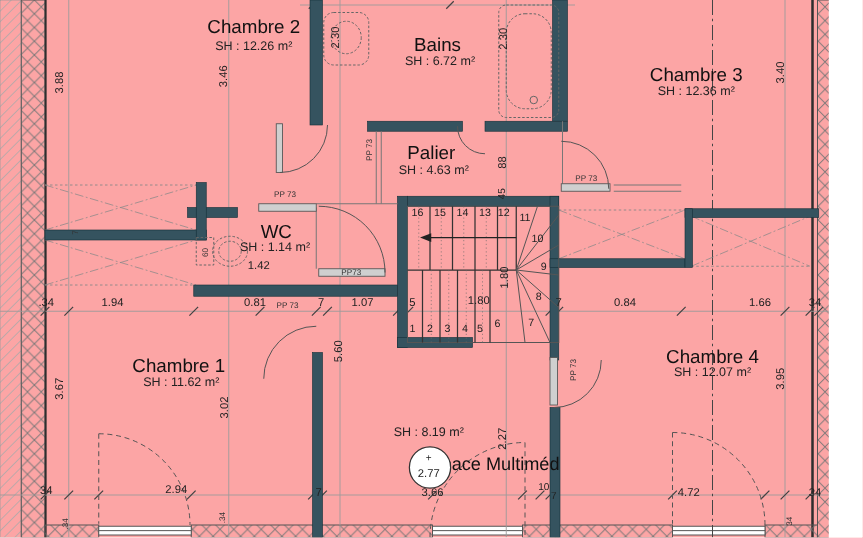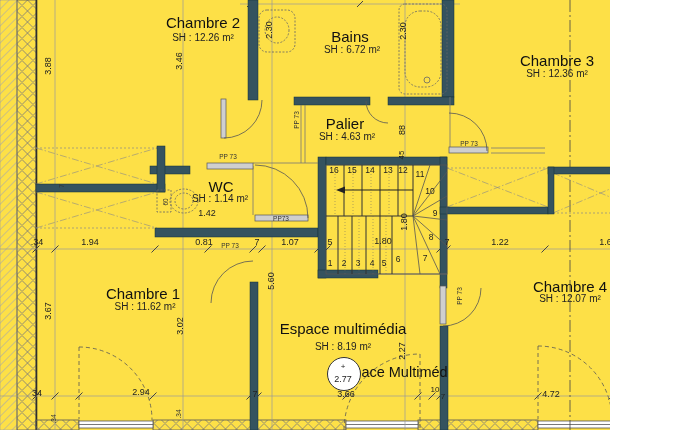--- a/index.html
+++ b/index.html
@@ -1,16 +1,16 @@
 <!DOCTYPE html>
 <html><head>
 <meta charset="utf-8">
 <style>
   html,body{margin:0;padding:0;background:#fff;}
-  .plan{position:relative;width:610px;height:430px;background:#fde047;overflow:hidden;
+  .plan{position:relative;width:663px;height:430px;background:#fca5a5;overflow:hidden;
         font-family:"Liberation Sans",sans-serif;color:#1c1c1c;}
   .plan svg{position:absolute;left:0;top:0;z-index:1;}
   .lab{position:absolute;transform:translate(-50%,-50%);white-space:nowrap;line-height:1;z-index:3;}
   .vlab{transform:translate(-50%,-50%) rotate(-90deg);}
   .room{font-size:15px;color:#111;}
   .area{font-size:10px;color:#222;}
   .dim{font-size:9px;color:#222;}
   .dim8{font-size:8px;color:#222;}
   .tiny{font-size:6.5px;color:#333;}
   .step{font-size:8.5px;color:#222;}
@@ -202,21 +202,20 @@
 <div class="lab room" style="left:350px;top:36px">Bains</div>
 <div class="lab area" style="left:352px;top:50px">SH : 6.72 m²</div>
 <div class="lab room" style="left:557px;top:60px">Chambre 3</div>
 <div class="lab area" style="left:557px;top:74px">SH : 12.36 m²</div>
 <div class="lab room" style="left:345px;top:123px">Palier</div>
 <div class="lab area" style="left:347px;top:137px">SH : 4.63 m²</div>
 <div class="lab room" style="left:221px;top:186px">WC</div>
 <div class="lab area" style="left:220px;top:199px">SH : 1.14 m²</div>
 <div class="lab room" style="left:143px;top:293px">Chambre 1</div>
 <div class="lab area" style="left:145px;top:307px">SH : 11.62 m²</div>
-<div class="lab room" style="left:343px;top:328px">Espace multimédia</div>
 <div class="lab area" style="left:343px;top:347px">SH : 8.19 m²</div>
 <div class="lab overlay-room" style="left:392px;top:372px">Espace Multiméd</div>
 <div class="lab room" style="left:570px;top:286px">Chambre 4</div>
 <div class="lab area" style="left:570px;top:299px">SH : 12.07 m²</div>
 
 <div class="level-circle"></div>
 <div class="lab dim8 lvl" style="left:343px;top:367px">+</div>
 <div class="lab dim lvl" style="left:343px;top:379px">2.77</div>
 
 <div class="lab vlab dim" style="left:48px;top:66px">3.88</div>
@@ -239,21 +238,21 @@
 <div class="lab vlab tiny" style="left:633px;top:417px">34</div>
 
 <div class="lab dim" style="left:37px;top:242px">.34</div>
 <div class="lab dim" style="left:90px;top:242px">1.94</div>
 <div class="lab dim" style="left:204px;top:242px">0.81</div>
 <div class="lab dim" style="left:257px;top:242px">7</div>
 <div class="lab dim" style="left:290px;top:242px">1.07</div>
 <div class="lab dim" style="left:330px;top:242px">5</div>
 <div class="lab dim" style="left:383px;top:241px">1.80</div>
 <div class="lab dim" style="left:447px;top:242px">7</div>
-<div class="lab dim" style="left:500px;top:242px">1.22</div>
+<div class="lab dim" style="left:500px;top:242px">0.84</div>
 <div class="lab dim" style="left:608px;top:242px">1.66</div>
 <div class="lab dim" style="left:652px;top:242px">34</div>
 
 <div class="lab dim" style="left:37px;top:393px">34</div>
 <div class="lab dim" style="left:141px;top:392px">2.94</div>
 <div class="lab dim" style="left:255px;top:394px">7</div>
 <div class="lab dim" style="left:346px;top:394px">3.66</div>
 <div class="lab dim8" style="left:435px;top:390px">10</div>
 <div class="lab dim8" style="left:443px;top:397px">7</div>
 <div class="lab dim" style="left:551px;top:394px">4.72</div>

